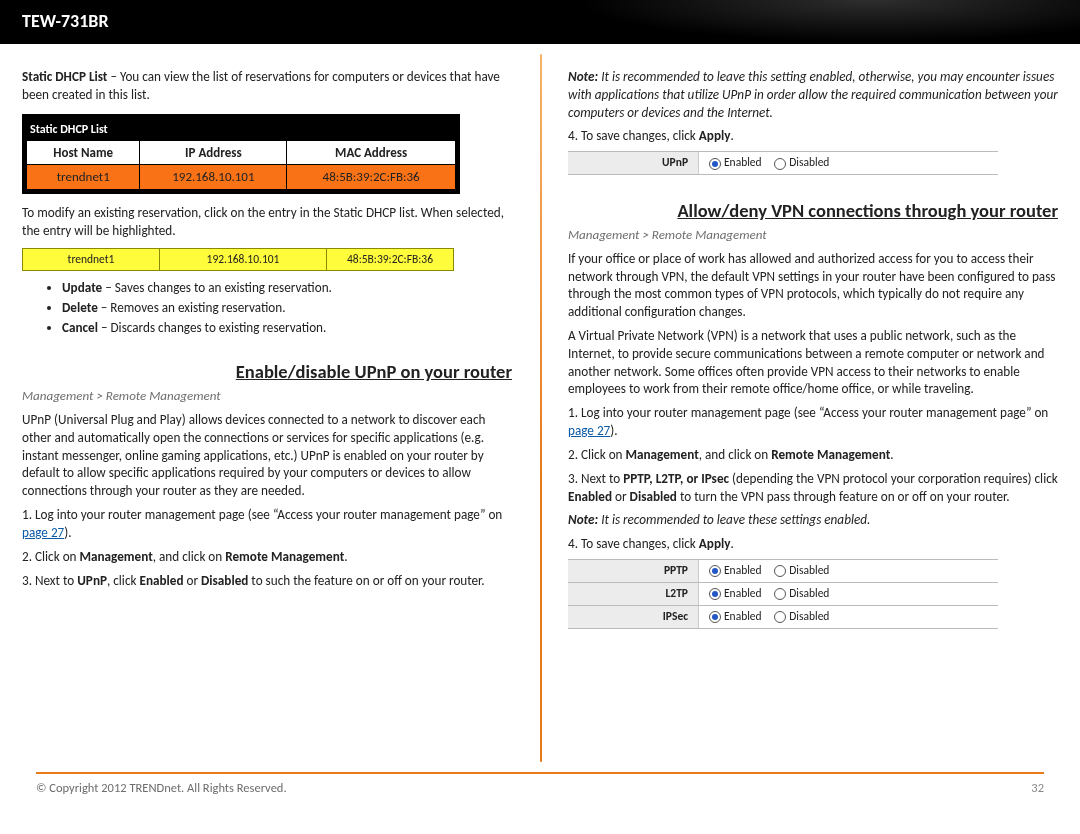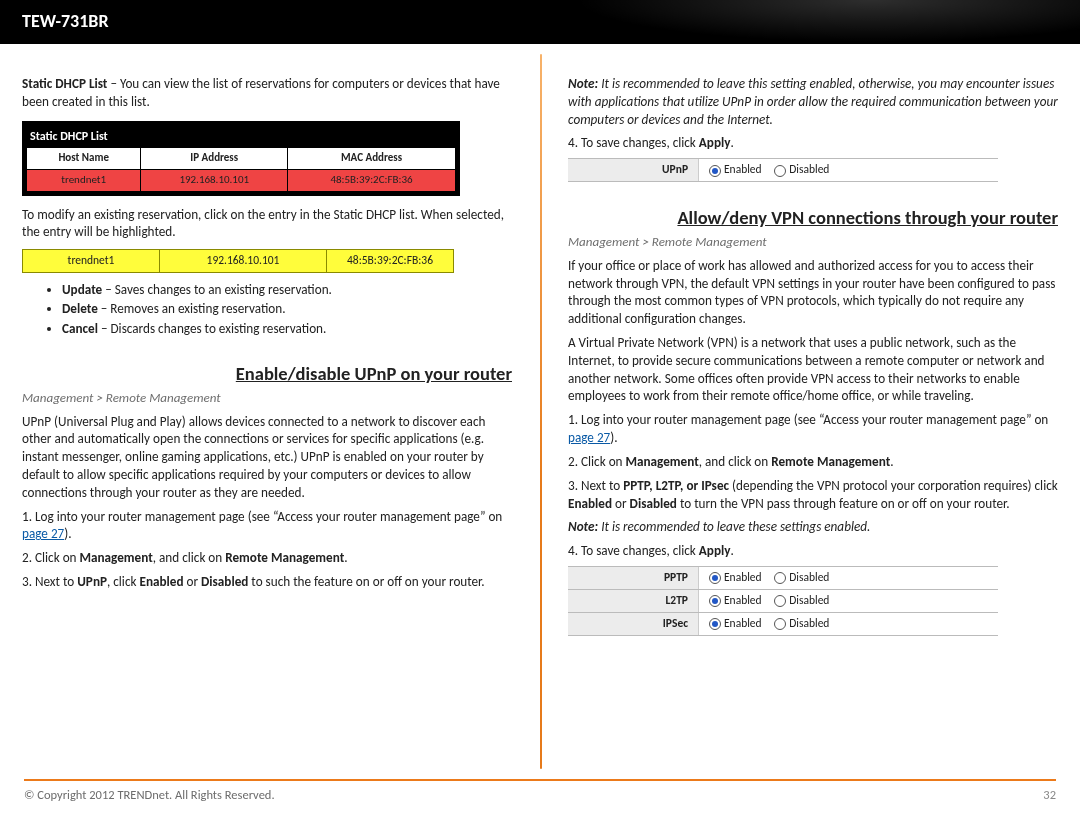--- a/index.html
+++ b/index.html
@@ -26,21 +26,21 @@
   .header::after{
     content:"";
     position:absolute;
     right:0; top:0; bottom:0;
     width:520px;
     background: radial-gradient(ellipse 420px 60px at 60% 0%, rgba(255,255,255,0.18), transparent 70%);
     pointer-events:none;
   }
   .columns {
     display: flex;
-    padding: 25px 22px 0 22px;
+    padding: 18px 22px 0 22px;
     gap: 20px;
     height: 710px;
     position:relative;
   }
   .divider {
     position:absolute;
     left: 50%;
     top: 10px;
     bottom: 10px;
     width: 2px;
@@ -80,21 +80,21 @@
   .dhcp-box{
     background:#000;
     padding:4px;
     margin:10px 0;
     width: 430px;
   }
   .dhcp-title{
     color:#fff; font-weight:bold; font-size:12px; padding:3px 4px;
   }
   table.dhcp{
-    width:100%; border-collapse:collapse; background:#ef4444; font-size:11px;
+    width:100%; border-collapse:collapse; background:#f97316; font-size:13px;
   }
   table.dhcp th, table.dhcp td{
     border:1px solid #000; padding:3px 8px; text-align:center;
   }
   table.dhcp th{ font-weight:bold; background:#fff;}
   
   .hlrow{
     width:430px; border:1px solid #8a8a00; background:#fffd3b;
     display:flex; font-size:11.5px; margin:8px 0;
   }
@@ -118,21 +118,21 @@
   .setting-row .radio{
     display:inline-block; width:10px; height:10px; border:1px solid #555; border-radius:50%; vertical-align:middle; margin:0 3px 0 10px; position:relative;
   }
   .setting-row .radio.sel::after{
     content:""; position:absolute; left:2px; top:2px; width:6px; height:6px; background:#2257c5; border-radius:50%;
   }
   .setting-row .radio:first-of-type{margin-left:0;}
   .setting-stack .setting-row + .setting-row{border-top:none;}
   .footer{
     border-top:2px solid #ec7a1a;
-    margin:0 24px;
+    margin:0 36px;
     padding:6px 0 0 0;
     color:#6d6d6d;
     font-size:12.5px;
     display:flex; justify-content:space-between;
   }
   .footer .pg{color:#888;}
 </style>
 </head>
 <body>
 

